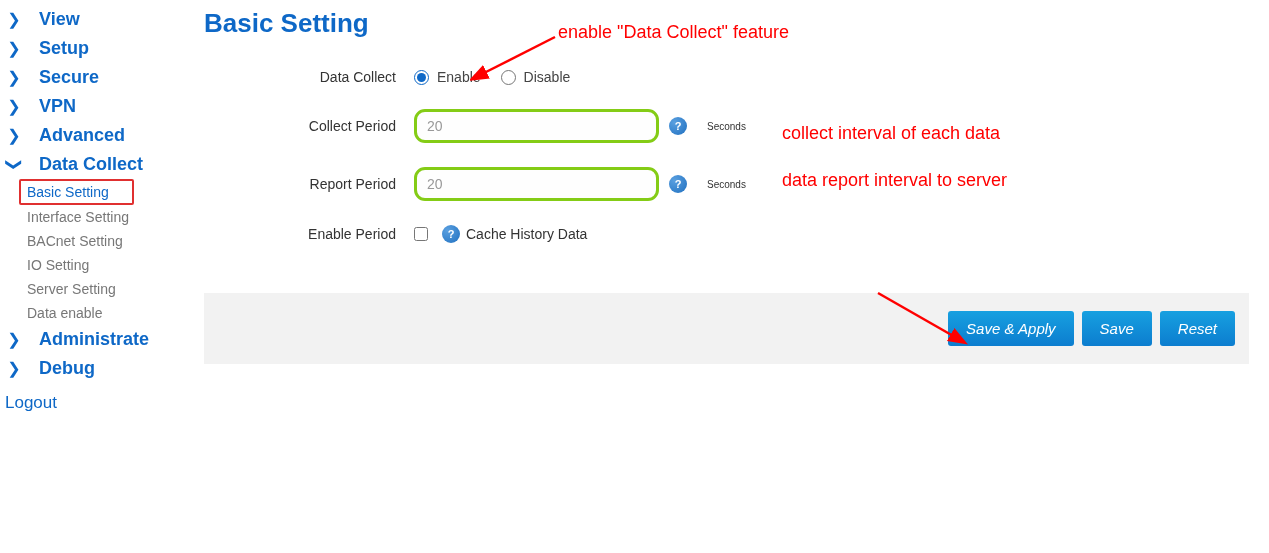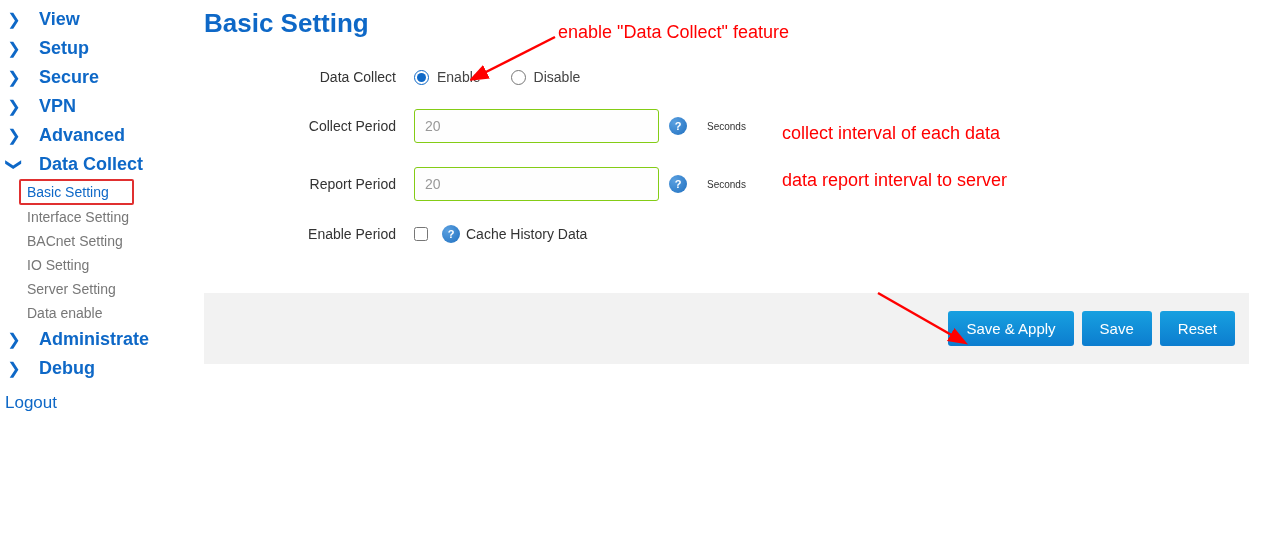--- a/index.html
+++ b/index.html
@@ -85,43 +85,42 @@
     .form-label {
       width: 210px;
       text-align: right;
       color: #333;
       font-size: 14px;
       padding-right: 18px;
     }
     .radio-group {
       display: flex;
       align-items: center;
-      gap: 10px;
     }
     .radio-item {
       display: flex;
       align-items: center;
       gap: 8px;
       margin-right: 20px;
     }
     input[type="radio"] {
       width: 15px;
       height: 15px;
       accent-color: #0e68c7;
       cursor: pointer;
     }
     .radio-label {
       color: #444;
       font-size: 14px;
     }
     .text-input {
       width: 245px;
       height: 34px;
-      border: 1px solid #84cc16;
-      border-radius: 3px;
+      border: 3px solid #84cc16;
+      border-radius: 11px;
       padding: 0 10px;
       font-size: 14px;
       color: #999;
       background: #fefefe;
     }
     .help-icon {
       display: inline-flex;
       align-items: center;
       justify-content: center;
       width: 18px;
@@ -159,20 +158,21 @@
       width: 1045px;
     }
     .btn {
       background: linear-gradient(to bottom, #17a0e0, #0c7dcf);
       border: none;
       border-radius: 3px;
       color: #fff;
       font-size: 15px;
       padding: 9px 18px;
       cursor: pointer;
+      font-style: italic;
     }
     .annotation {
       position: absolute;
       color: #ff0000;
       font-size: 18px;
       font-family: Arial, sans-serif;
     }
     .arrow-svg {
       position: absolute;
     }

